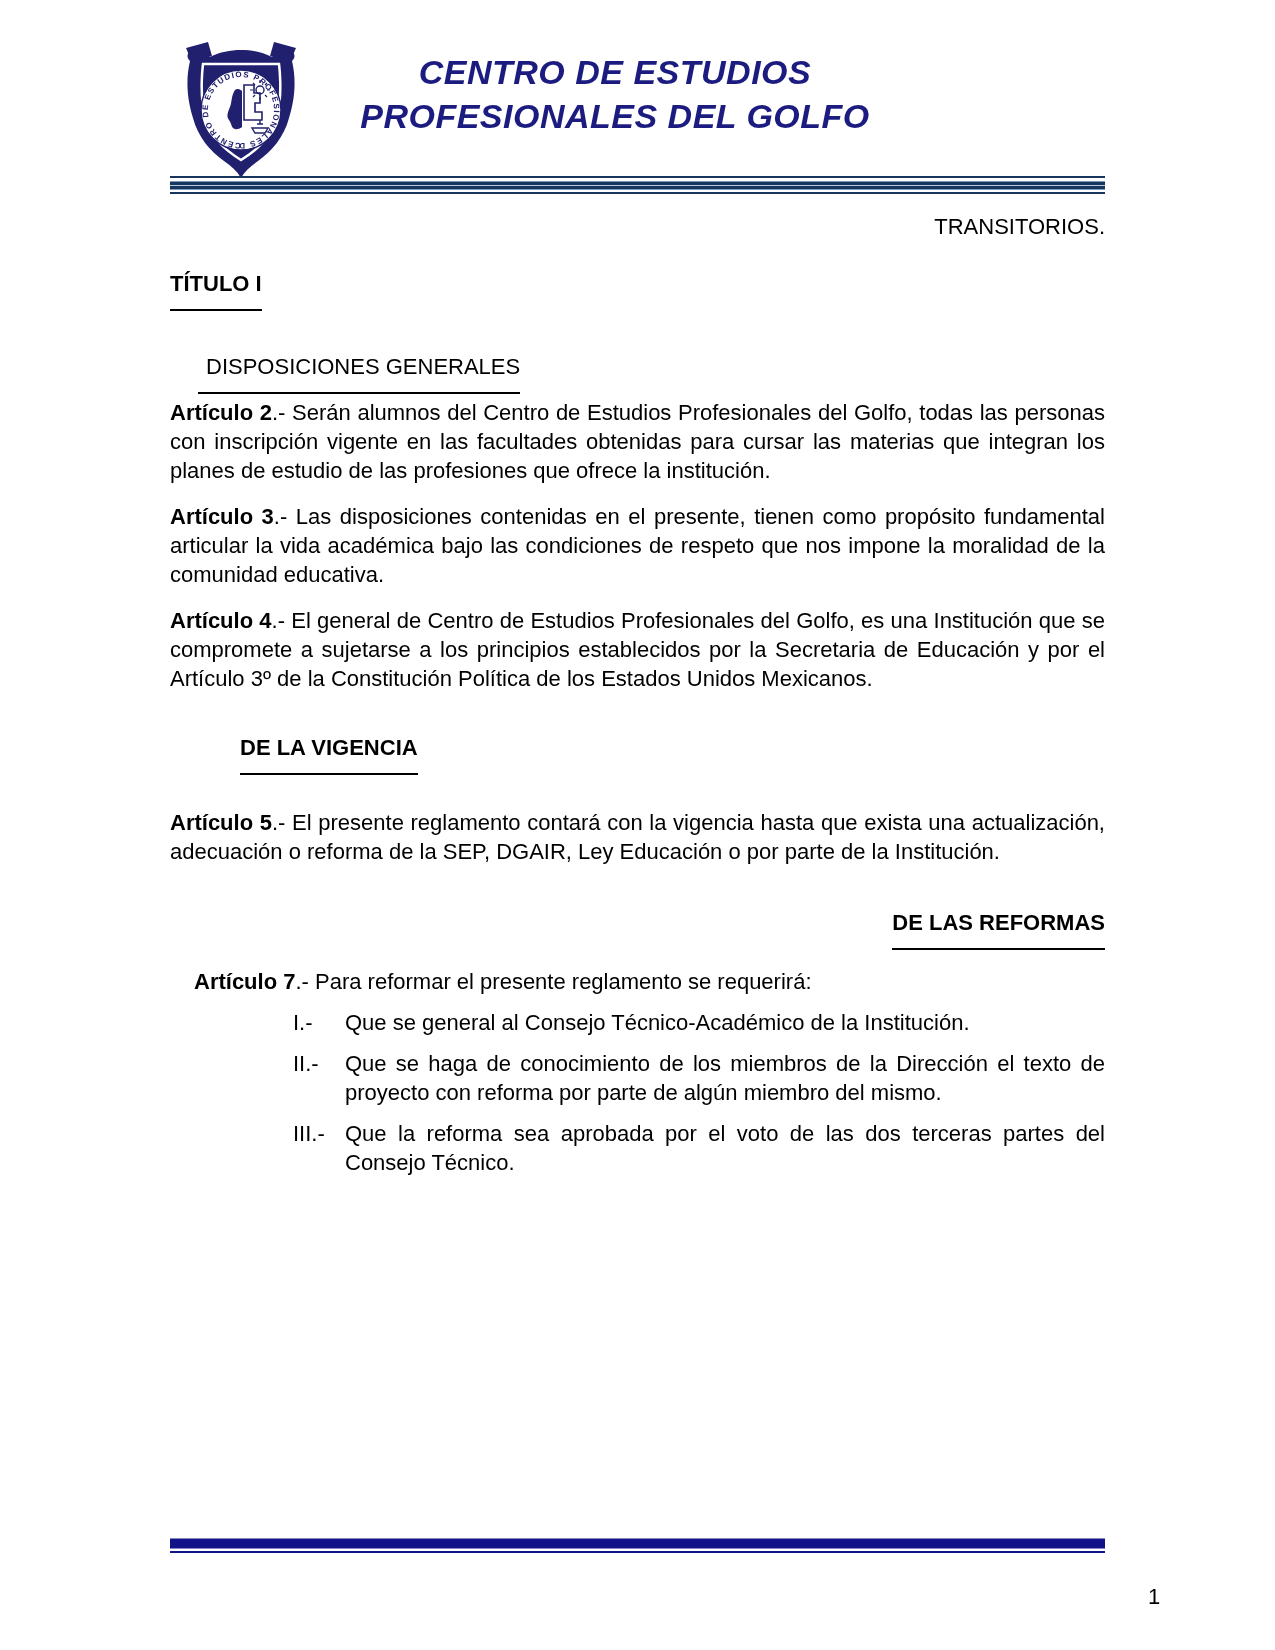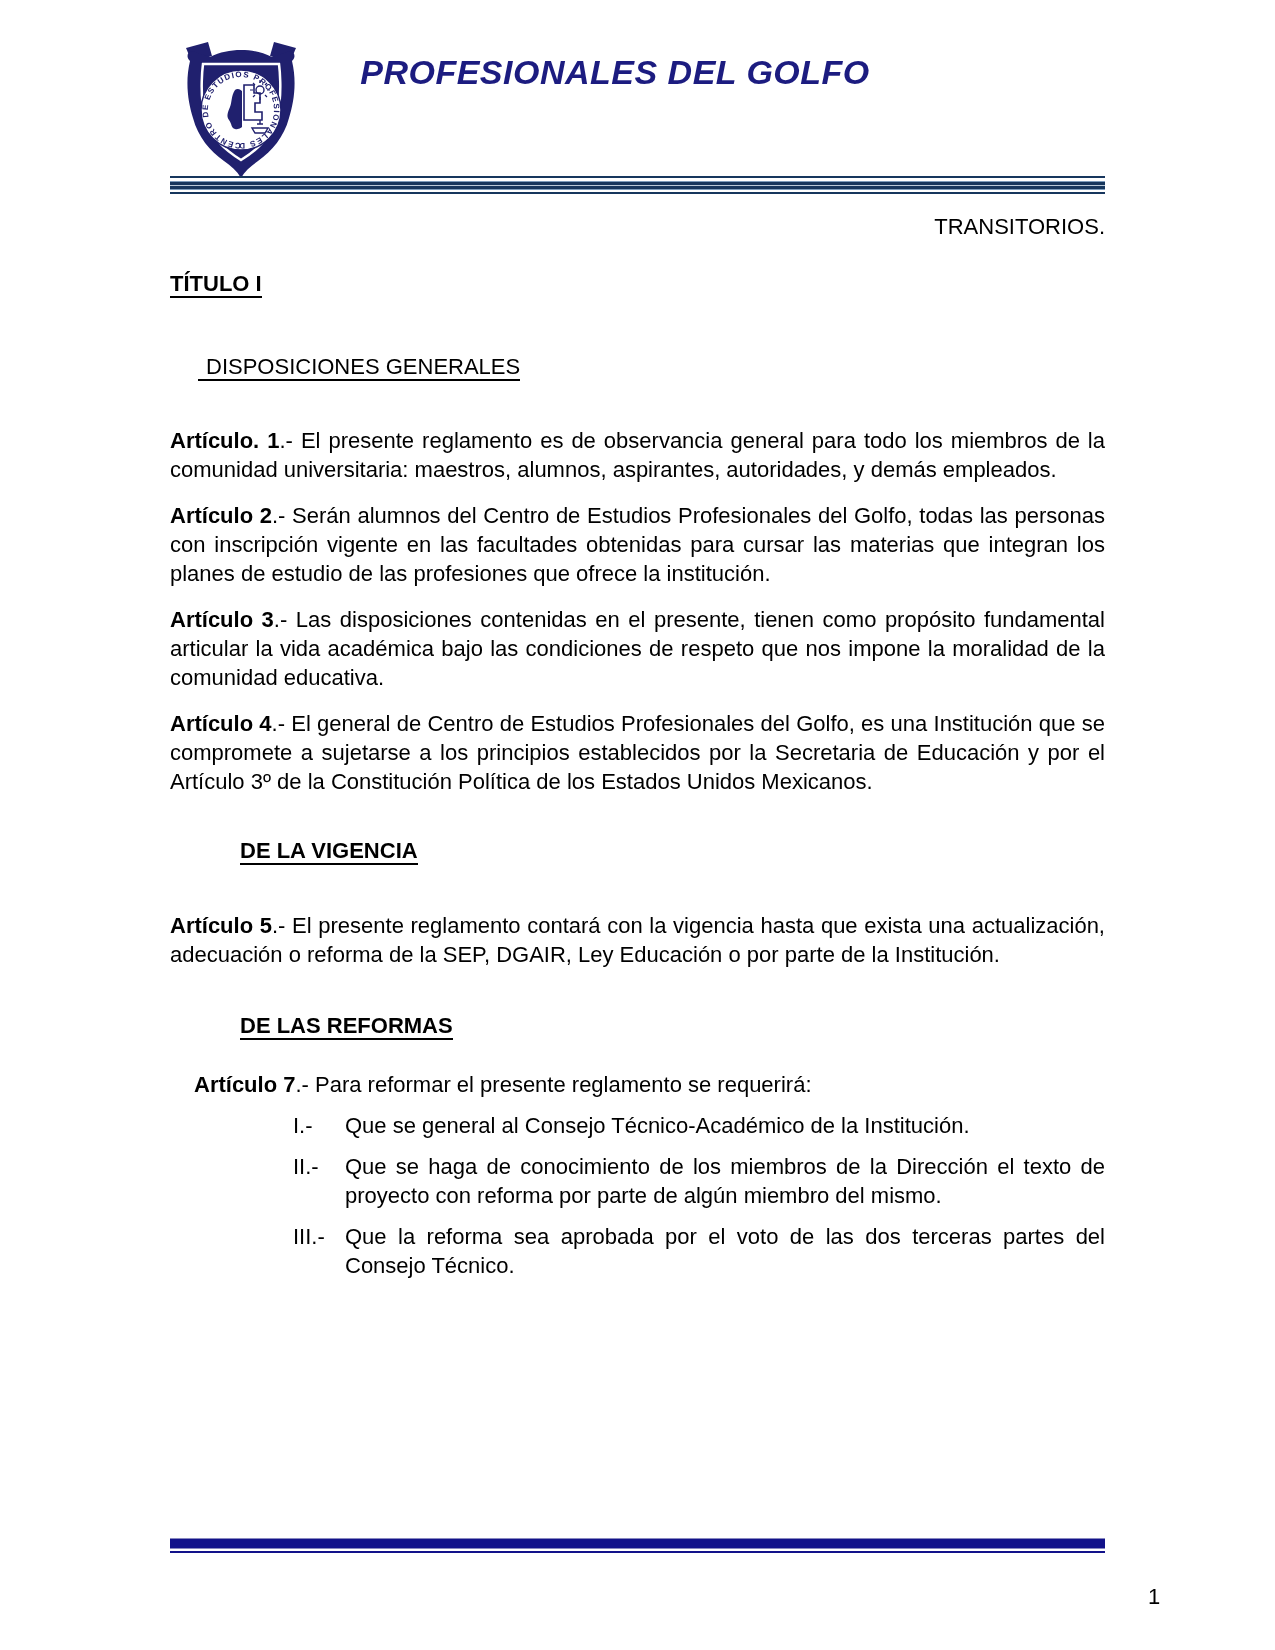--- a/index.html
+++ b/index.html
@@ -60,27 +60,27 @@
     left: 170px;
     top: 212px;
     width: 935px;
     font-size: 22px;
     line-height: 29px;
   }
   .transitorios { font-weight: normal; text-align: right; }
   .titulo { margin-top: 28px; font-weight: bold; }
   .uline {
     border-bottom: 2px solid #000;
-    padding-bottom: 0;
+    padding-bottom: 13px;
   }
   .head-disposiciones { margin-top: 54px; margin-left: 28px; font-weight: normal; }
   .head-disposiciones .uline { padding-left: 8px; }
   .head-vigencia, .head-reformas { margin-left: 70px; font-weight: bold; }
   .head-vigencia { margin-top: 40px; }
-  .head-reformas { margin-top: 42px; }
+  .head-reformas { margin-top: 42px; text-align: right; }
 
   p.article {
     text-align: justify;
     margin-top: 17px;
   }
   p.article.first { margin-top: 45px; }
   p.article.after-head { margin-top: 46px; }
   p.article.art7 { margin-top: 30px; text-align: left; margin-left: 24px; }
 
   .req-list { margin-top: 12px; }
@@ -153,34 +153,34 @@
     </text>
 
     <path d="M57,50 c-4,6 -3,12 -5,17 c-2,5 -4,9 -1,13 c3,4 2,8 6,9 c4,1 7,-2 7,-2 l0,-36 c0,0 -4,-4 -7,-1 z" fill="#20206e"></path>
     <path d="M66,45 l10,0 0,8 6,0 0,10 -5,0 0,9 7,0 0,8 -18,0 z" fill="none" stroke="#20206e" stroke-width="1.6"></path>
     <circle cx="82" cy="50" r="4" fill="none" stroke="#20206e" stroke-width="1.4"></circle>
     <path d="M82,43 v-3 M82,57 v3 M75,50 h-3 M89,50 h3 M77,45 l-2,-2 M87,45 l2,-2 M77,55 l-2,2 M87,55 l2,2" stroke="#20206e" stroke-width="1.2"></path>
     <path d="M74,88 l16,0 -3,5 -10,0 z M79,84 h6 M82,84 v-4" stroke="#20206e" stroke-width="1.4" fill="none"></path>
   </svg>
 
   <div class="title-block">
+    <div>CENTRO DE ESTUDIOS</div>
     <div>PROFESIONALES DEL GOLFO</div>
   </div>
 
   <div class="header-rule"></div>
 
   <div class="content">
 
     <p class="transitorios">TRANSITORIOS.</p>
 
     <p class="titulo"><span class="uline">TÍTULO I</span></p>
 
     <p class="head-disposiciones"><span class="uline">DISPOSICIONES GENERALES</span></p>
 
-    <p class="article first"><b>Artículo. 1</b><span>.- </span><span>El presente reglamento es de observancia general para todo los miembros de la comunidad universitaria: maestros, alumnos, aspirantes, autoridades, y demás empleados.</span></p>
 
     <p class="article"><b>Artículo 2</b><span>.- </span><span>Serán alumnos del Centro de Estudios Profesionales del Golfo, todas las personas con inscripción vigente en las facultades obtenidas para cursar las materias que integran los planes de estudio de las profesiones que ofrece la institución.</span></p>
 
     <p class="article"><b>Artículo 3</b><span>.- </span><span>Las disposiciones contenidas en el presente, tienen como propósito fundamental articular la vida académica bajo las condiciones de respeto que nos impone la moralidad de la comunidad educativa.</span></p>
 
     <p class="article"><b>Artículo 4</b><span>.- </span><span>El general de Centro de Estudios Profesionales del Golfo, es una Institución que se compromete a sujetarse a los principios establecidos por la Secretaria de Educación y por el Artículo 3º de la Constitución Política de los Estados Unidos Mexicanos.</span></p>
 
     <p class="head-vigencia"><span class="uline">DE LA VIGENCIA</span></p>
 
     <p class="article after-head"><b>Artículo 5</b><span>.- </span><span>El presente reglamento contará con la vigencia hasta que exista una actualización, adecuación o reforma de la SEP, DGAIR, Ley Educación o por parte de la Institución.</span></p>

